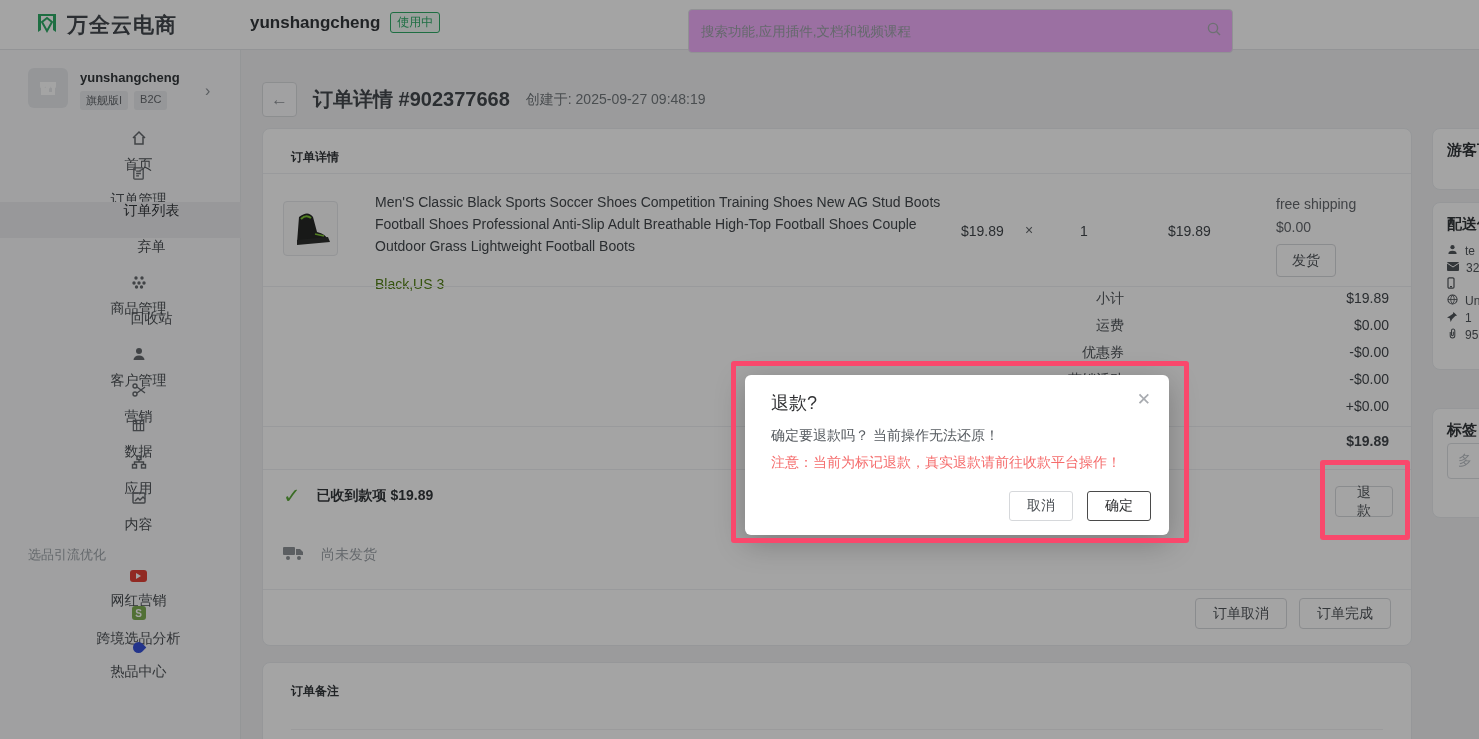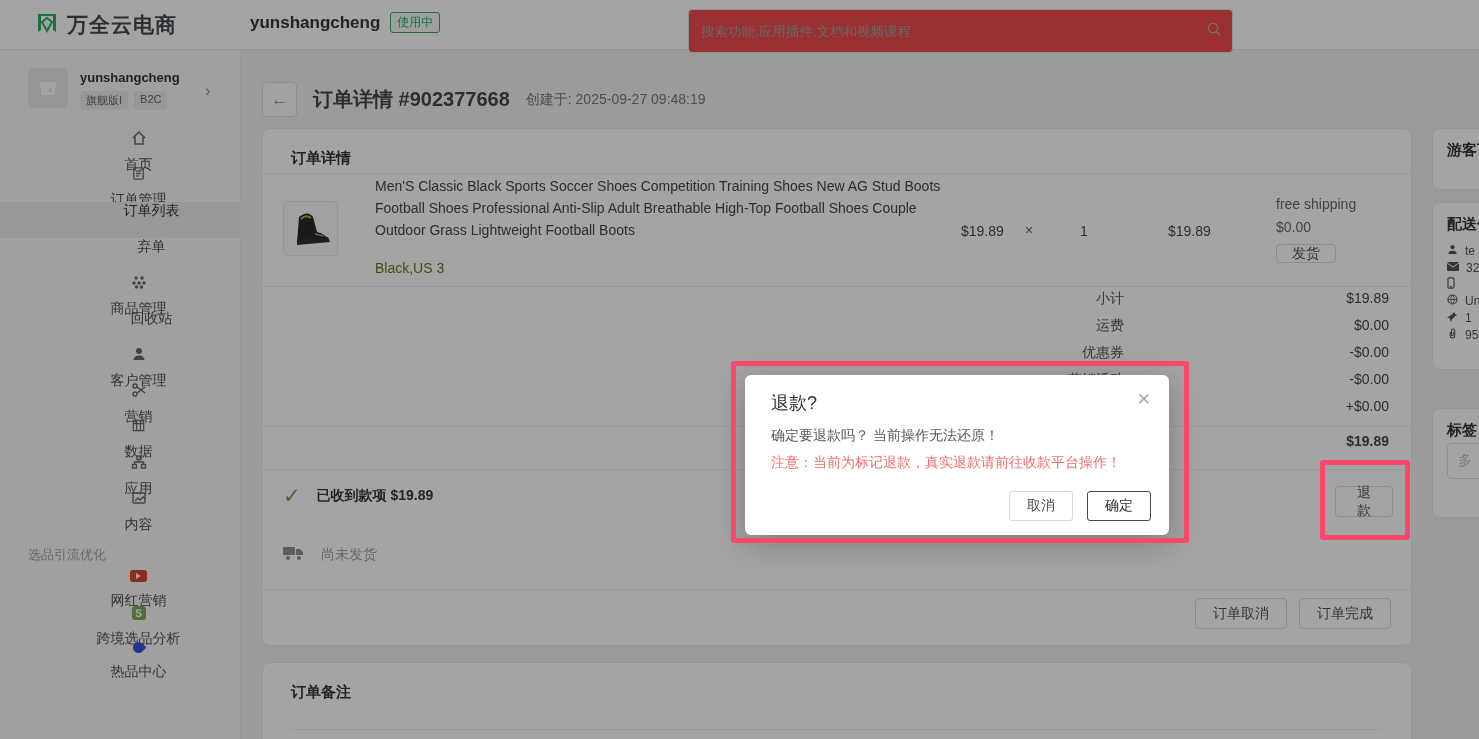--- a/index.html
+++ b/index.html
@@ -6,21 +6,21 @@
   *{box-sizing:border-box;font-family:"Liberation Sans","DejaVu Sans",sans-serif;}
   .app{position:relative;width:1479px;height:739px;background:#f0f1f3;overflow:hidden;}
 
   
   .topbar{position:absolute;left:0;top:0;width:1479px;height:50px;background:#fff;border-bottom:1px solid #e4e6e8;z-index:1;}
   .logo{position:absolute;left:34px;top:10px;display:flex;align-items:center;gap:7px;}
   .logo-text{font-size:21px;font-weight:700;color:#3d4247;letter-spacing:1px;}
   .store{position:absolute;left:250px;top:12px;display:flex;align-items:center;gap:10px;}
   .store-name{font-size:17px;font-weight:700;color:#2b2f33;}
   .badge-using{font-size:12px;color:#27a862;border:1px solid #27a862;border-radius:3px;padding:1px 6px;background:#f2fbf6;}
-  .search{position:absolute;left:688px;top:9px;width:545px;height:44px;background:#ef4444;border:1px solid #e0e2e5;border-radius:4px;display:flex;align-items:center;padding:0 10px;}
+  .search{position:absolute;left:688px;top:9px;width:545px;height:44px;background:#f0abfc;border:1px solid #e0e2e5;border-radius:4px;display:flex;align-items:center;padding:0 10px;}
   .search input{flex:1;border:none;outline:none;background:transparent;font-size:13.5px;color:#333;}
   .search input::placeholder{color:#9aa0a6;}
 
   
   .sidebar{position:absolute;left:0;top:50px;bottom:0;width:241px;background:#f8f9fa;border-right:1px solid #e6e8ea;z-index:1;}
   .user{position:absolute;left:28px;top:18px;display:flex;gap:12px;}
   .avatar{width:40px;height:40px;border-radius:6px;background:#e7e9ec;display:flex;align-items:center;justify-content:center;}
   .user-meta .name{font-size:13px;font-weight:700;color:#2b2f33;margin-top:2px;}
   .user-badges{display:flex;gap:6px;margin-top:6px;}
   .pill{font-size:11px;color:#5f6368;background:#e8eaed;border-radius:3px;padding:2px 6px;}
@@ -40,30 +40,30 @@
 
   
   .main{position:absolute;left:241px;top:50px;right:0;bottom:0;z-index:1;}
   .page-head{position:absolute;left:21px;top:32px;display:flex;align-items:center;gap:16px;}
   .back-btn{width:35px;height:35px;border:1px solid #d9dbde;border-radius:4px;background:#fbfbfc;color:#8a8f94;font-size:17px;display:flex;align-items:center;justify-content:center;}
   .page-title{font-size:20px;font-weight:600;color:#3c4146;}
   .created{font-size:14px;color:#6f7478;}
 
   .card{position:absolute;background:#fff;border:1px solid #e9ebee;border-radius:8px;}
   .order-card{left:21px;top:78px;width:1150px;height:518px;}
-  .card-title{position:absolute;left:28px;top:20px;font-size:15px;font-weight:700;color:#2b2f33;}
+  .card-title{position:absolute;left:28px;top:20px;font-size:12px;font-weight:700;color:#2b2f33;}
   .hr{position:absolute;left:0;right:0;height:1px;background:#edeff2;}
   .hr.inset{left:28px;right:28px;background:#f0f1f3;}
 
   .prod-img{position:absolute;left:20px;top:72px;width:55px;height:55px;border:1px solid #e5e7ea;border-radius:4px;background:#fafafa;display:flex;align-items:center;justify-content:center;}
-  .prod-name{position:absolute;left:112px;top:46px;width:570px;font-size:14px;color:#3c4146;line-height:22px;}
+  .prod-name{position:absolute;left:112px;top:62px;width:570px;font-size:14px;color:#3c4146;line-height:22px;}
   .prod-variant{margin-top:16px;color:#4d7c0f;}
   .cell{position:absolute;font-size:14px;color:#3c4146;}
   .ship-col{position:absolute;left:1013px;top:64px;font-size:14px;color:#5f6368;line-height:23px;}
-  .btn{display:inline-flex;align-items:center;justify-content:center;border:1px solid #d6d8db;border-radius:4px;background:#fff;color:#4a4f54;font-size:14px;height:19px;padding:0 15px;cursor:pointer;}
+  .btn{display:inline-flex;align-items:center;justify-content:center;border:1px solid #d6d8db;border-radius:4px;background:#fff;color:#4a4f54;font-size:14px;height:33px;padding:0 15px;cursor:pointer;}
   .ship-btn{margin-top:5px;}
 
   .sum-label{position:absolute;width:280px;text-align:right;right:287px;font-size:14px;color:#4a4f54;}
   .sum-value{position:absolute;width:120px;text-align:right;right:22px;font-size:14px;color:#3c4146;}
   .total-value{font-weight:700;}
 
   .pay-row{position:absolute;left:20px;top:355px;display:flex;align-items:center;gap:16px;}
   .check{color:#55a532;font-size:21px;font-weight:700;}
   .pay-text{font-size:14px;font-weight:700;color:#2b2f33;}
   .refund-btn{position:absolute;left:1072px;top:357px;width:58px;height:31px;}

